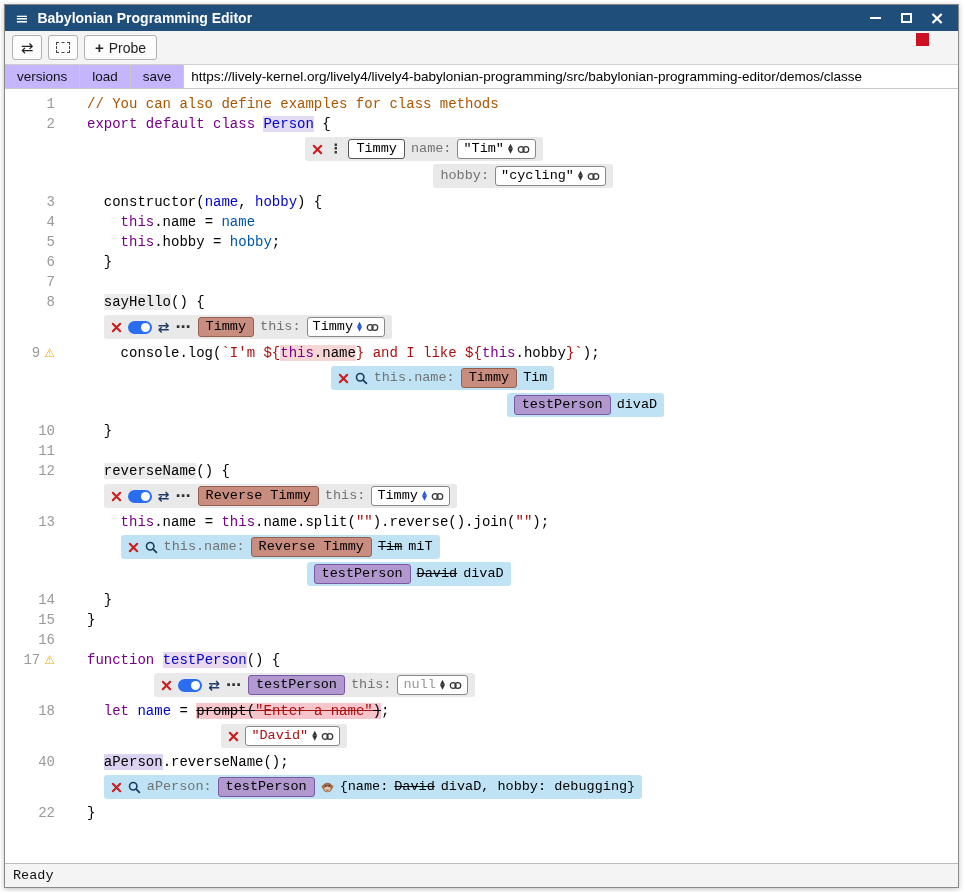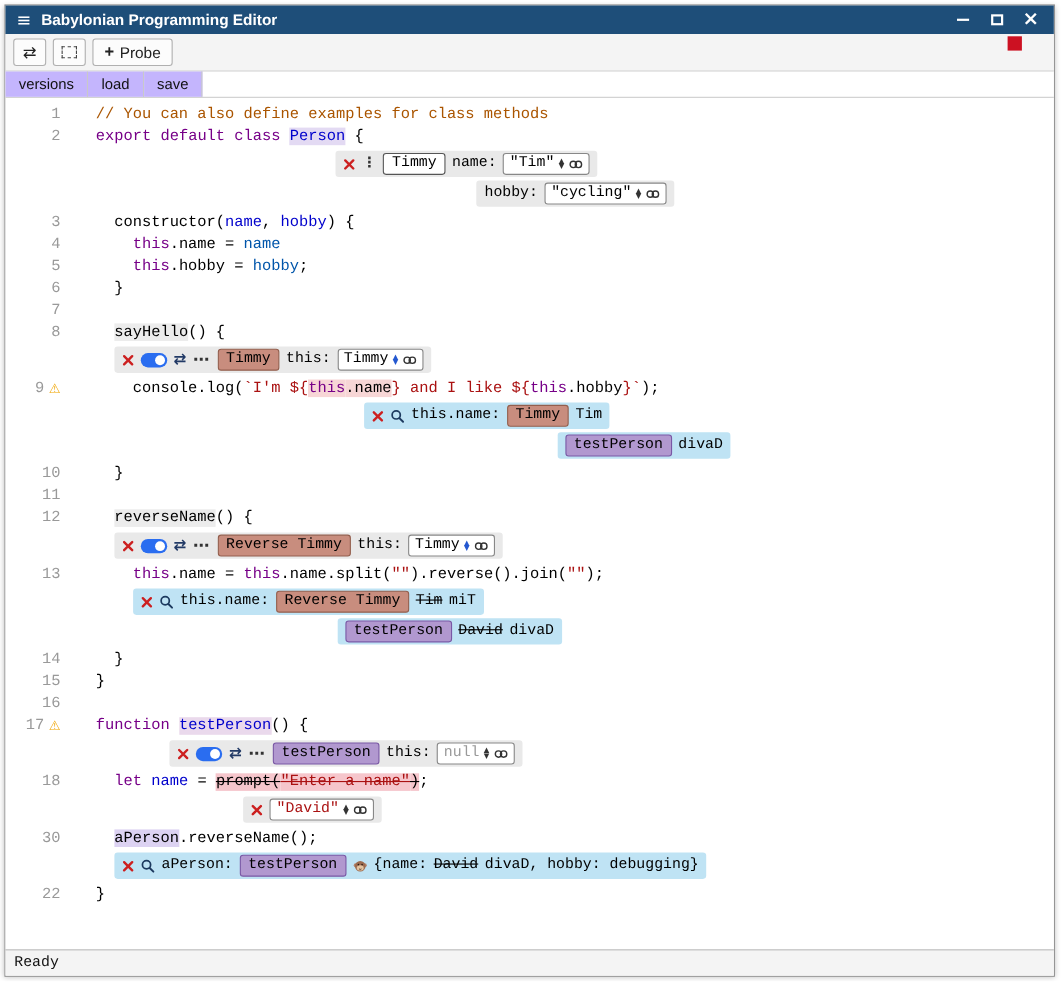--- a/index.html
+++ b/index.html
@@ -54,21 +54,21 @@
   .bdg{border:1px solid;border-radius:3px;padding:0 7px;line-height:18px;color:#000;cursor:pointer;}
   .bdg.rose{background:#c88d7e;border-color:#935f4e;}
   .bdg.purple{background:#b198cf;border-color:#7a58a5;}
   .nbox{background:#fff;border:1.5px solid #555;border-radius:3px;padding:0 7px;line-height:18px;}
   .ibox{background:#fff;border:1px solid #888;border-radius:3px;padding:0 5px;display:inline-flex;align-items:center;gap:4px;line-height:18px;}
   .ival.red{color:#aa1111;}
   .ival.null{color:#999;}
   .spin{display:inline-flex;flex-direction:column;color:#333;cursor:pointer;}
   .spin i{font-style:normal;font-size:6.5px;line-height:5.5px;font-family:"DejaVu Sans",sans-serif;}
   .spin.blue{color:#2458d0;}
-  .wlbl{color:#000000;}
+  .wlbl{color:#737373;}
   .pv{white-space:pre;}
   .pv.strike{text-decoration:line-through;}
   .ictgl{width:24px;height:13px;border-radius:7px;background:#2a6df0;position:relative;display:inline-block;cursor:pointer;}
   .ictgl .knob{position:absolute;right:2px;top:2px;width:9px;height:9px;border-radius:50%;background:#fff;}
   .icswap{color:#223a66;font-size:14px;font-weight:bold;font-family:"DejaVu Sans",sans-serif;cursor:pointer;}
   .icdots{color:#333;font-weight:bold;font-family:"DejaVu Sans",sans-serif;cursor:pointer;}
   .icdots.v{font-size:13px;}
   .icdots.h{font-size:15px;letter-spacing:1px;}
   .icx,.icmag,.iclink,.icmonkey{display:inline-flex;align-items:center;cursor:pointer;}
   
@@ -116,20 +116,21 @@
       <span class="plus-g">+</span>
       <span>Probe</span>
     </button>
     <span class="redind"></span>
   </div>
 
   <div class="navrow">
     <button class="nbtn">versions</button>
     <button class="nbtn">load</button>
     <button class="nbtn">save</button>
+    <div class="url">https://lively-kernel.org/lively4/lively4-babylonian-programming/src/babylonian-programming-editor/demos/classe</div>
   </div>
 
   <div class="editor">
     <div id="rows">
         <div class="erow">
           <div class="gutter">
             <span class="lnum">1</span>
           </div>
           <div class="cline"><span class="tk c">// You can also define examples for class methods</span></div>
         </div>
@@ -298,21 +299,21 @@
           <div class="gutter"></div>
           <div class="cline"><div class="wgt" data-widget="replacement_david"><div class="wrow gray"><span class="icx"><svg viewBox="0 0 12 12" width="11" height="11">
                     <path d="M2 2 L10 10 M10 2 L2 10" stroke="#cc2020" stroke-width="2.4" stroke-linecap="round" fill="none"></path>
                   </svg></span><span class="ibox"><span class="ival red">"David"</span><span class="spin"><i>▲</i><i>▼</i></span><span class="iclink"><svg viewBox="0 0 14 10" width="13" height="9">
                       <circle cx="4.4" cy="5" r="3.2" stroke="#333" stroke-width="1.4" fill="none"></circle>
                       <circle cx="9.6" cy="5" r="3.2" stroke="#333" stroke-width="1.4" fill="none"></circle>
                     </svg></span></span></div></div></div>
         </div>
         <div class="erow">
           <div class="gutter">
-            <span class="lnum">30</span>
+            <span class="lnum">40</span>
           </div>
           <div class="cline"><span class="tk t">  </span><span class="tk t hlA">aPerson</span><span class="tk t">.reverseName();</span></div>
         </div>
         <div class="erow">
           <div class="gutter"></div>
           <div class="cline"><div class="wgt" data-widget="probe_aperson"><div class="wrow blue"><span class="icx"><svg viewBox="0 0 12 12" width="11" height="11">
                     <path d="M2 2 L10 10 M10 2 L2 10" stroke="#cc2020" stroke-width="2.4" stroke-linecap="round" fill="none"></path>
                   </svg></span><span class="icmag"><svg viewBox="0 0 14 14" width="13" height="13">
                     <circle cx="5.6" cy="5.6" r="4" stroke="#1d3a5f" stroke-width="1.7" fill="none"></circle>
                     <path d="M8.7 8.7 L12.3 12.3" stroke="#1d3a5f" stroke-width="1.9" stroke-linecap="round"></path>

